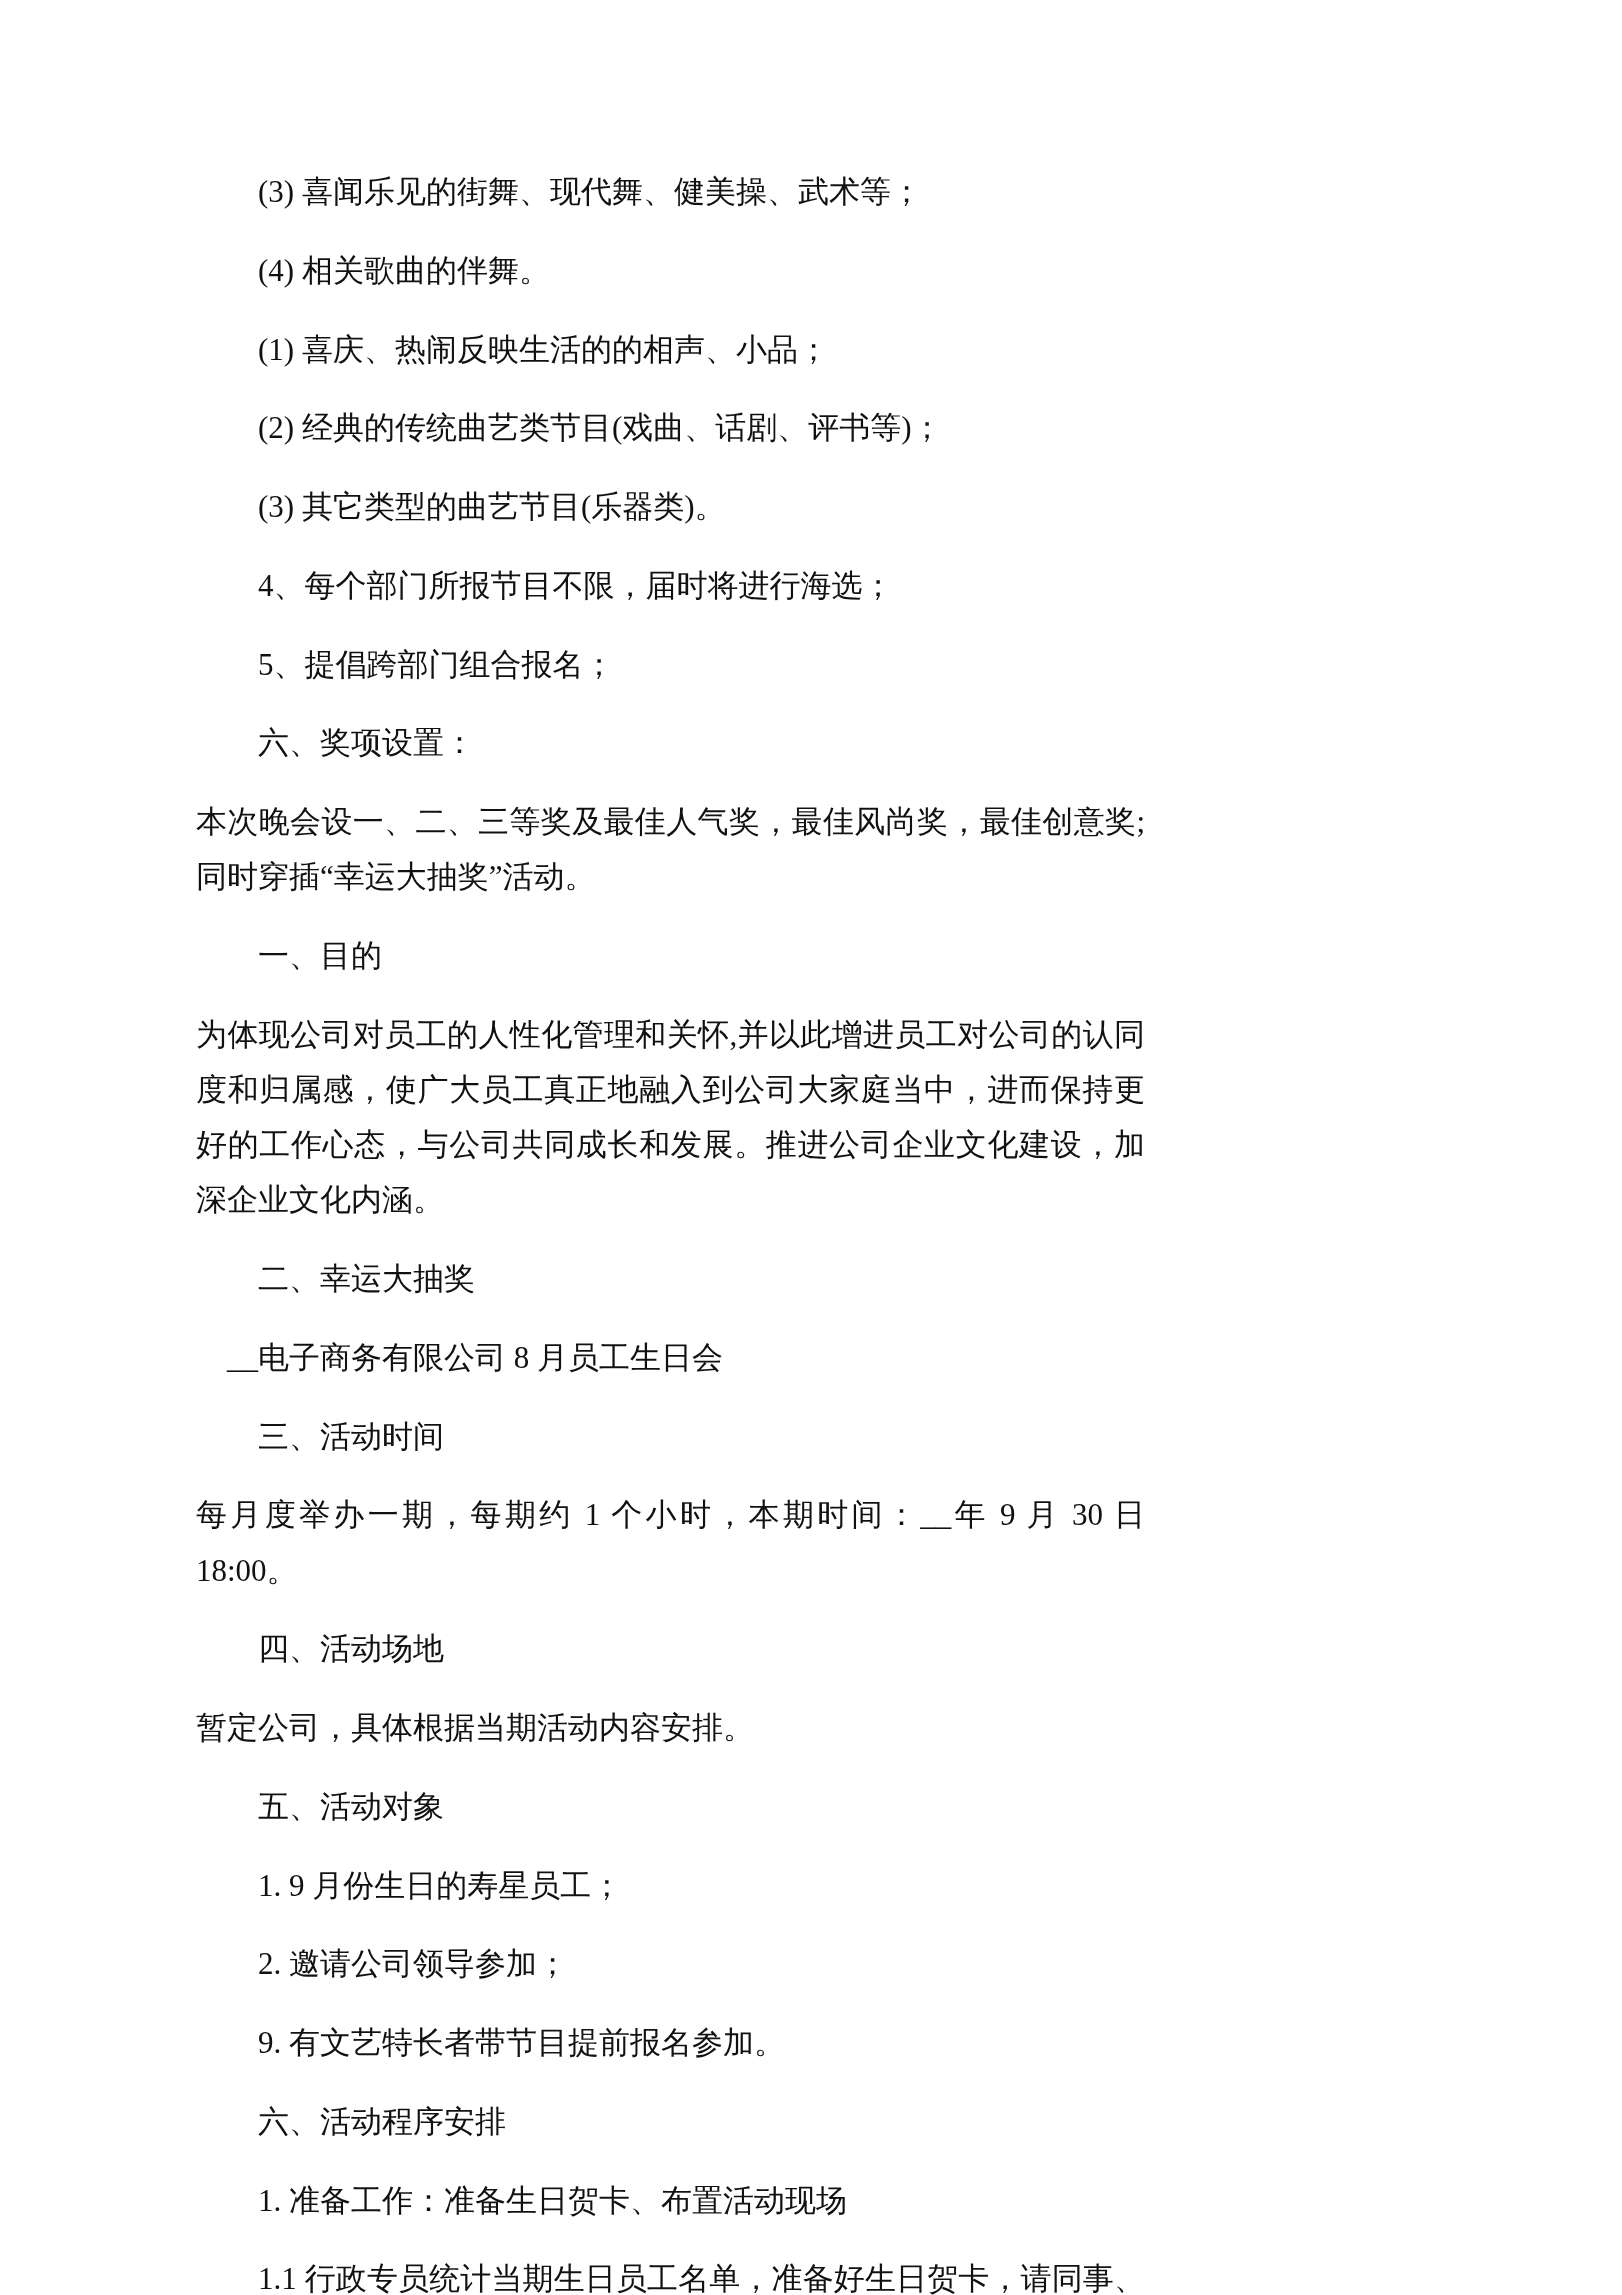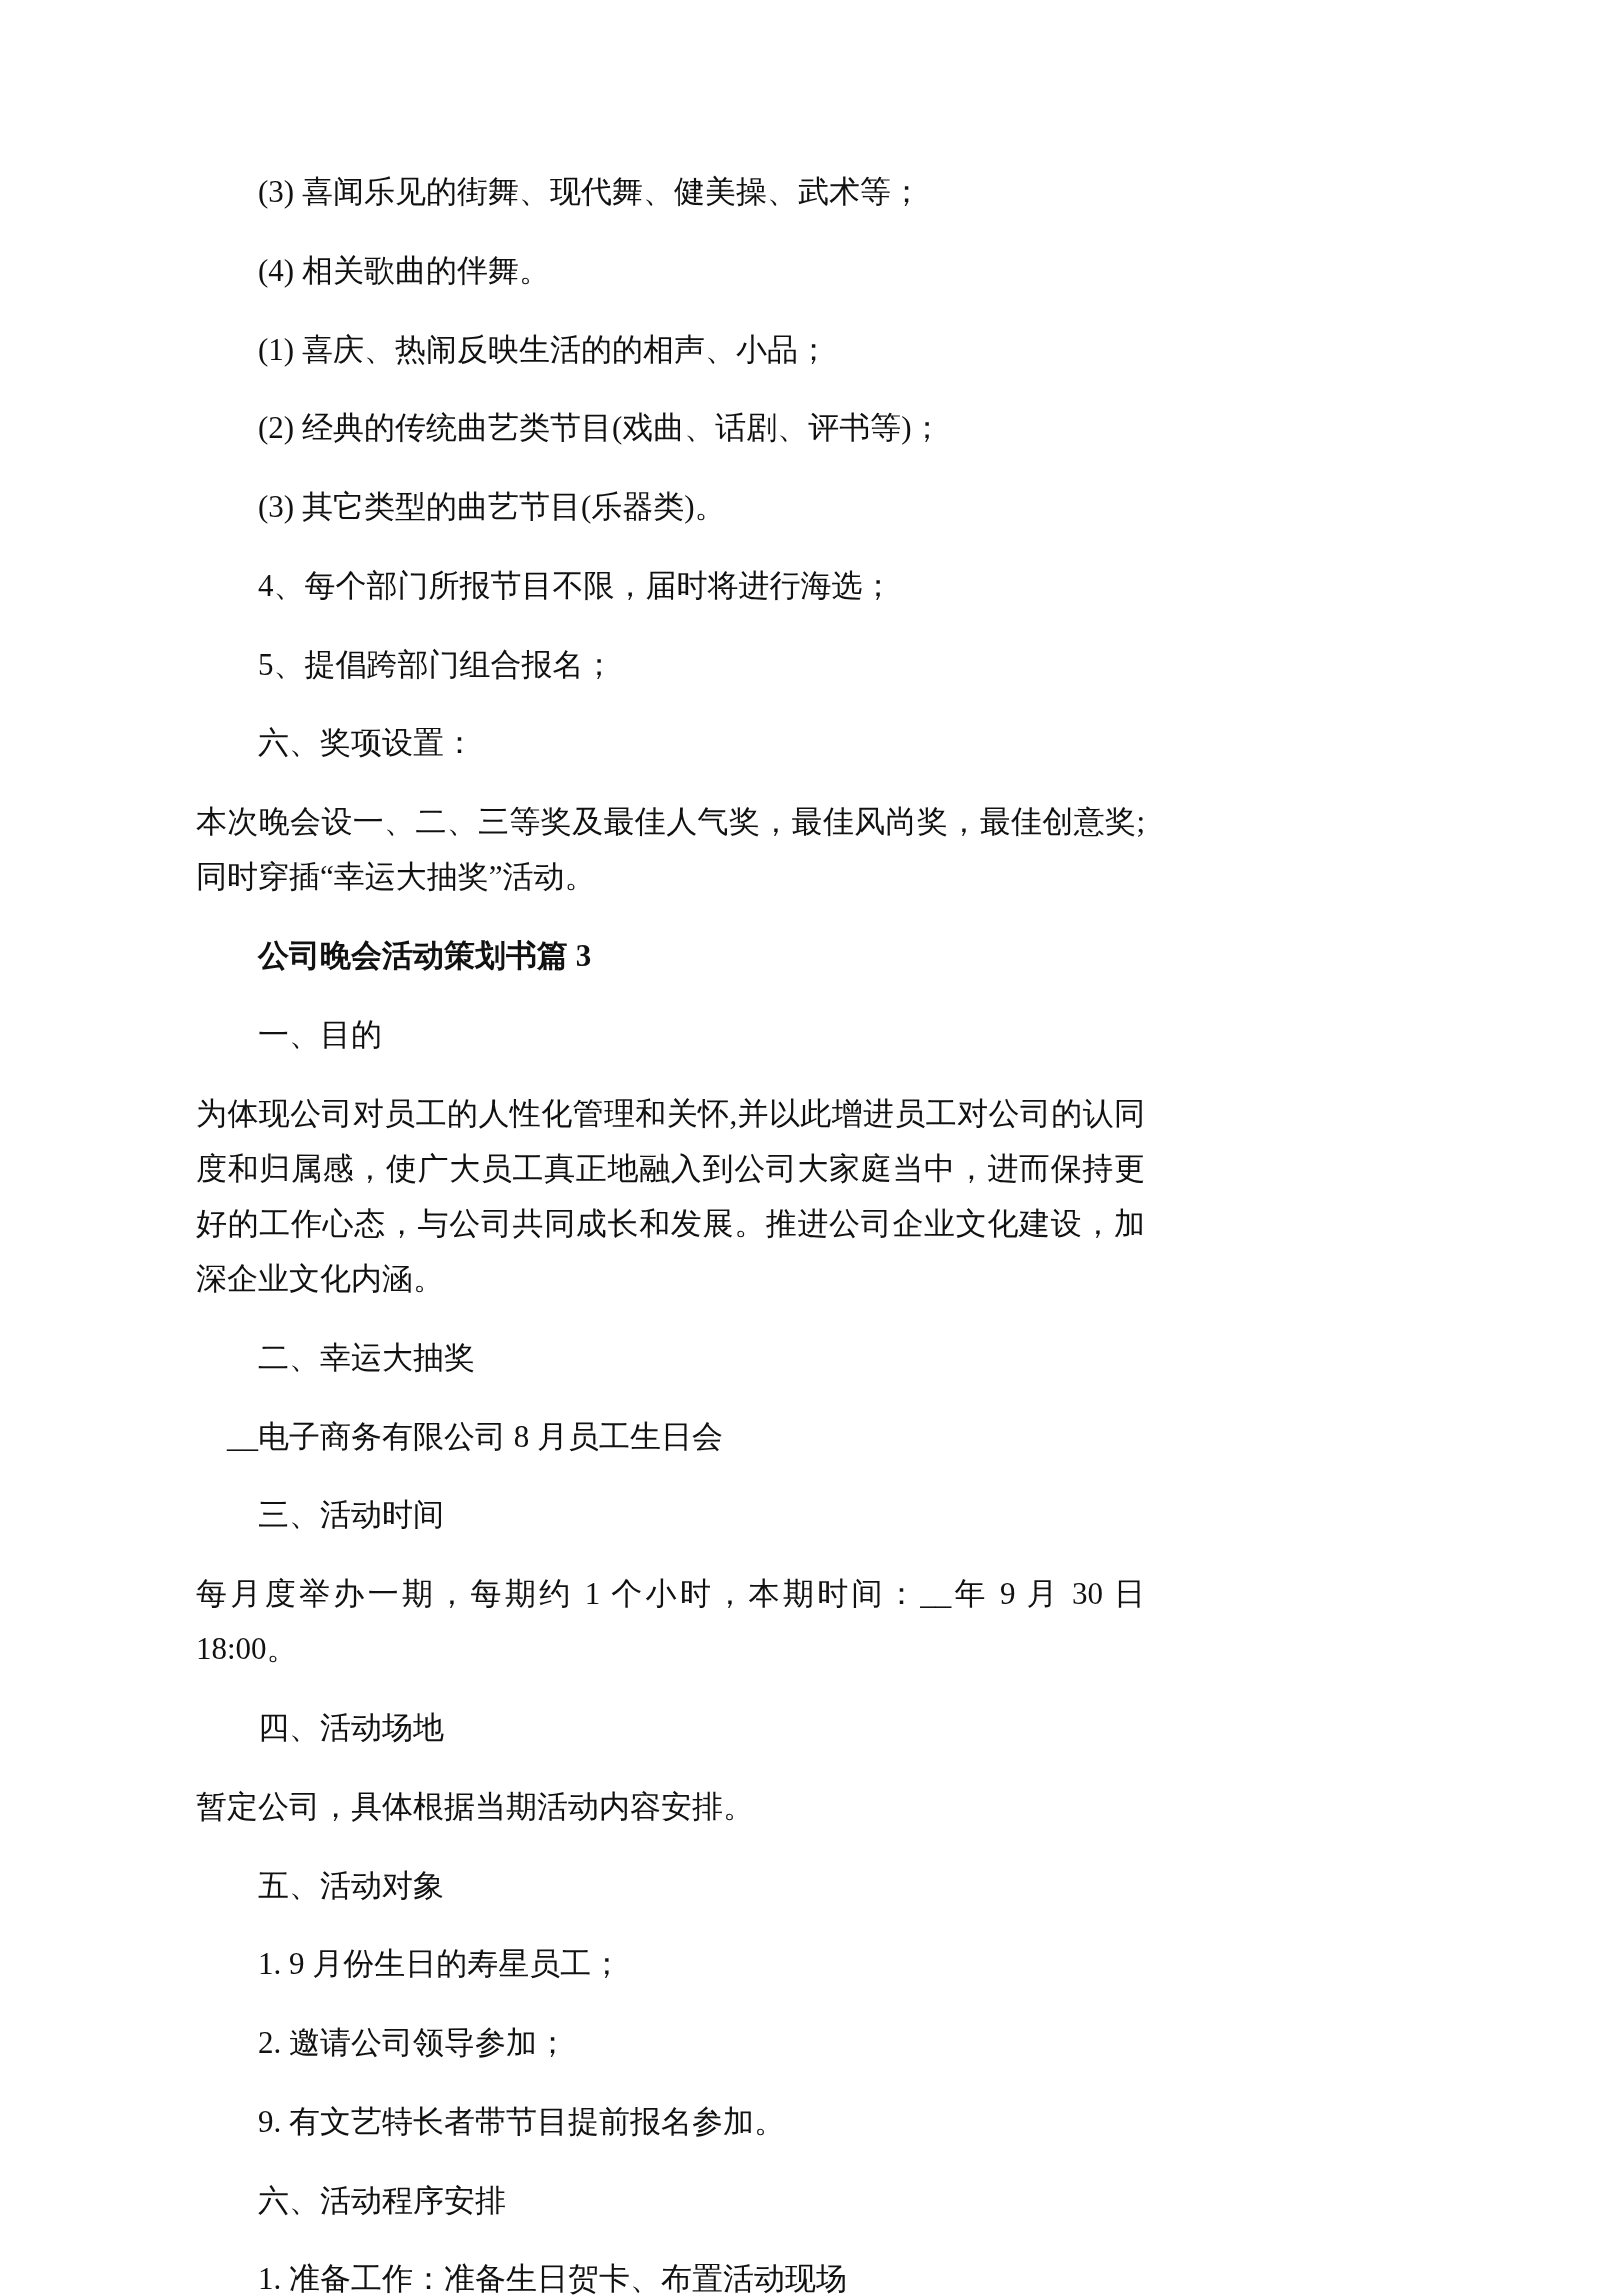--- a/index.html
+++ b/index.html
@@ -52,21 +52,20 @@
 
     <p class="line indent">(3) 喜闻乐见的街舞、现代舞、健美操、武术等；</p>
     <p class="line indent">(4) 相关歌曲的伴舞。</p>
     <p class="line indent">(1) 喜庆、热闹反映生活的的相声、小品；</p>
     <p class="line indent">(2) 经典的传统曲艺类节目(戏曲、话剧、评书等)；</p>
     <p class="line indent">(3) 其它类型的曲艺节目(乐器类)。</p>
     <p class="line indent">4、每个部门所报节目不限，届时将进行海选；</p>
     <p class="line indent">5、提倡跨部门组合报名；</p>
     <p class="line indent">六、奖项设置：</p>
     <p class="line para">本次晚会设一、二、三等奖及最佳人气奖，最佳风尚奖，最佳创意奖;同时穿插“幸运大抽奖”活动。</p>
-    <p class="heading">公司晚会活动策划书篇 3</p>
     <p class="line indent">一、目的</p>
     <p class="line para">为体现公司对员工的人性化管理和关怀,并以此增进员工对公司的认同度和归属感，使广大员工真正地融入到公司大家庭当中，进而保持更好的工作心态，与公司共同成长和发展。推进公司企业文化建设，加深企业文化内涵。</p>
     <p class="line indent">二、幸运大抽奖</p>
     <p class="line indent-half">__电子商务有限公司 8 月员工生日会</p>
     <p class="line indent">三、活动时间</p>
     <p class="line para">每月度举办一期，每期约 1 个小时，本期时间：__年 9 月 30 日 18:00。</p>
     <p class="line indent">四、活动场地</p>
     <p class="line para">暂定公司，具体根据当期活动内容安排。</p>
     <p class="line indent">五、活动对象</p>
     <p class="line indent">1. 9 月份生日的寿星员工；</p>

